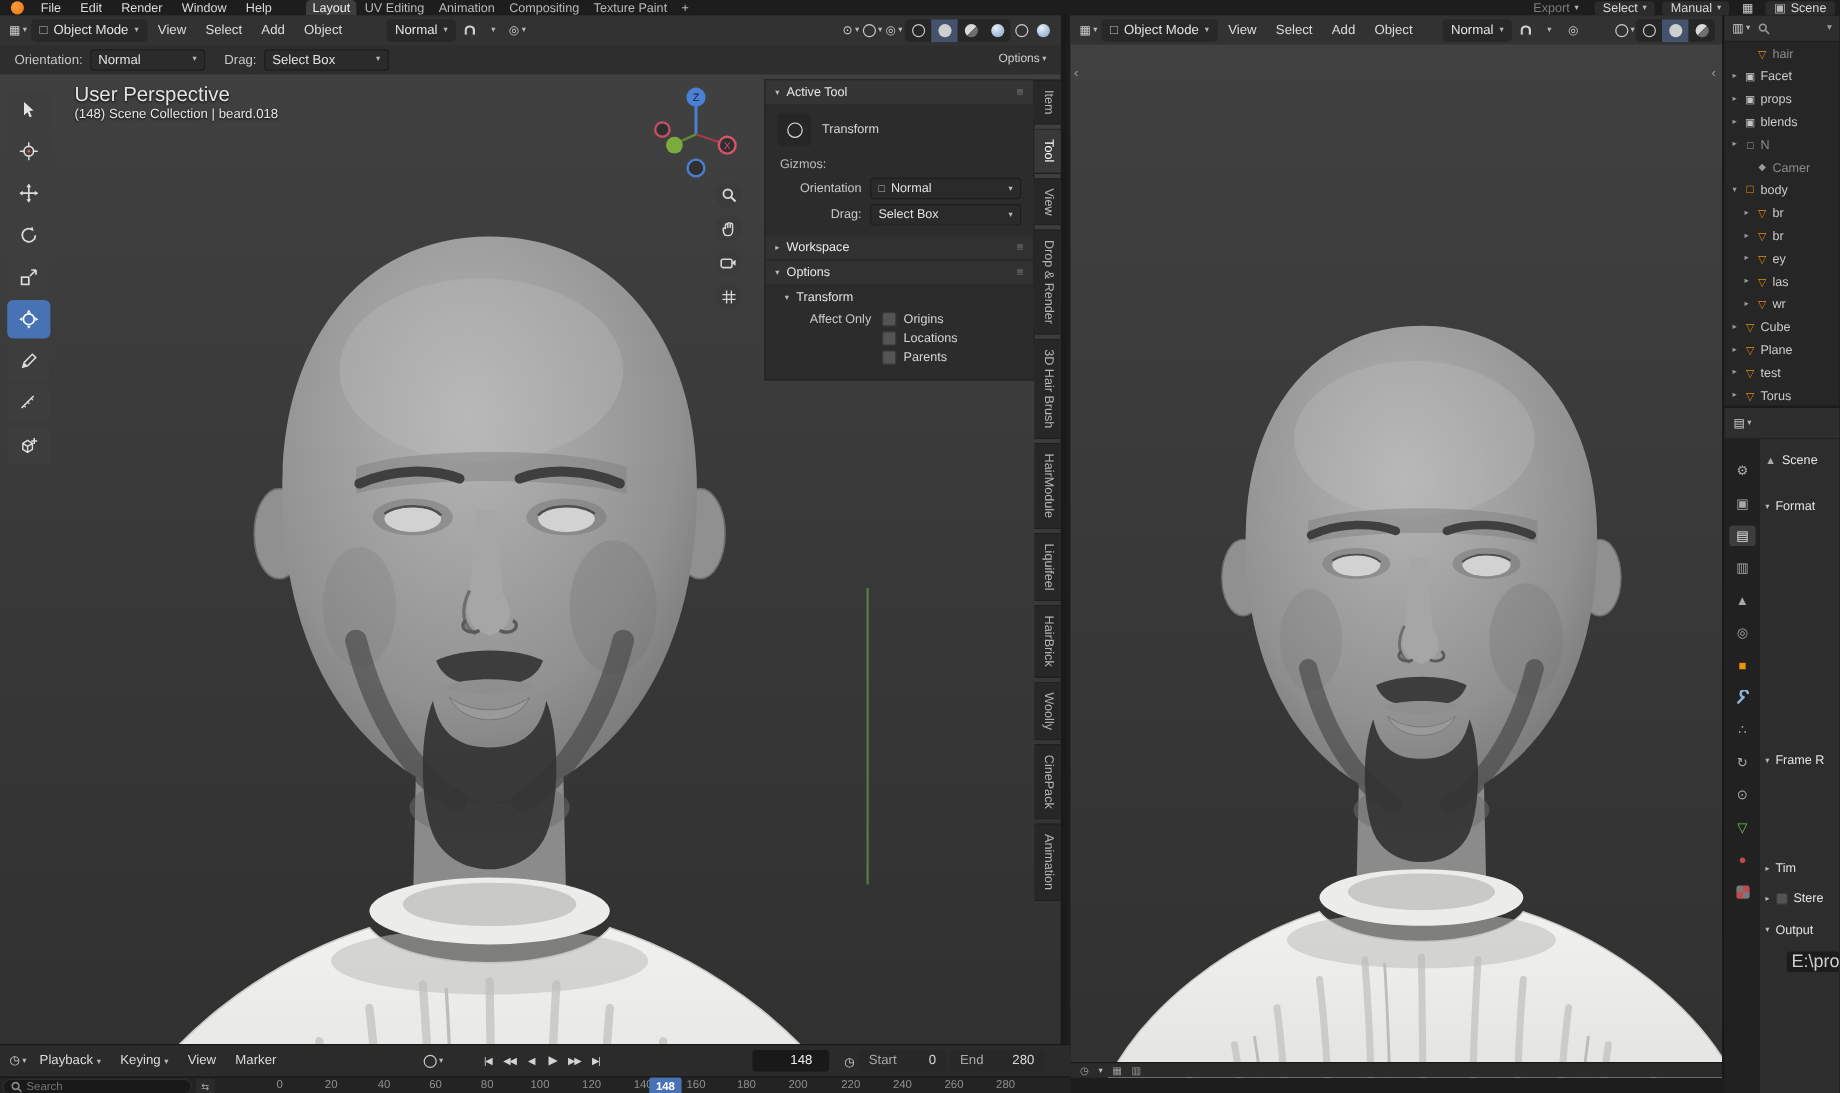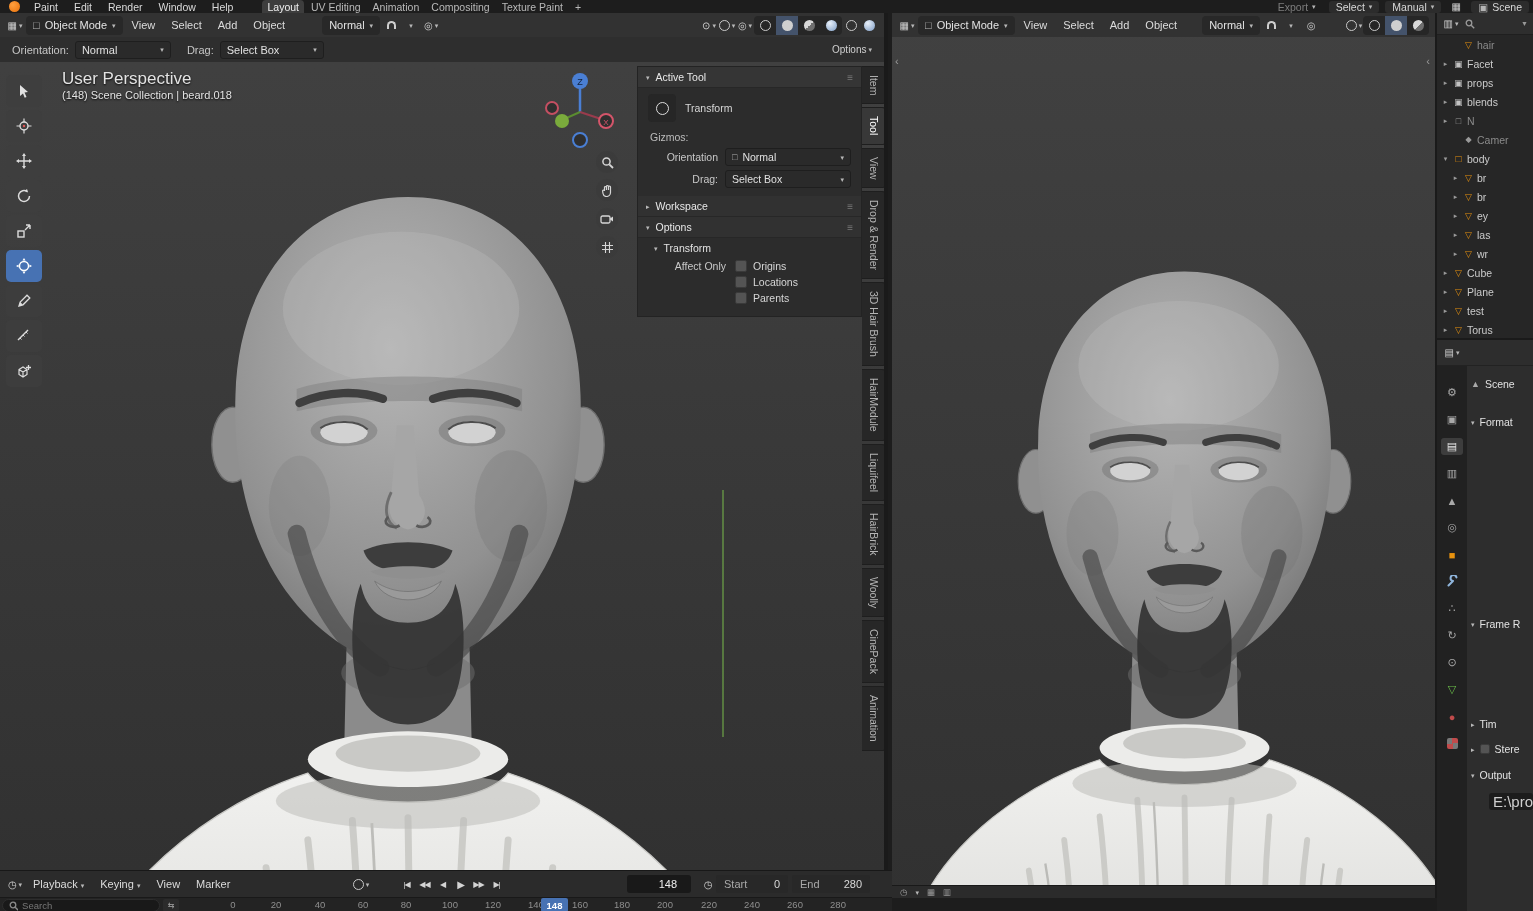--- a/index.html
+++ b/index.html
@@ -187,21 +187,21 @@
       <path d="M198 312 C214 304 246 304 262 312 C258 324 246 327 230 327 C214 327 202 324 198 312 Z" fill="#383838" opacity=".95"></path>
       <path d="M203 327 C218 322 242 322 257 327 C248 334 212 334 203 327 Z" fill="#8f8f8f"></path>
       <path d="M206 334 C220 344 240 344 254 334 C246 352 214 352 206 334 Z" fill="#9a9a9a" stroke="#6f6f6f" stroke-width=".5"></path>
       <path d="M196 336 C200 356 212 364 230 364 C248 364 260 356 264 336 C272 356 272 396 264 416 C252 444 208 444 196 416 C188 396 188 356 196 336 Z" fill="#333333" opacity=".92"></path>
     </symbol>
   </defs>
 </svg>
 
 <div id="topbar">
   <span class="logo"></span>
-  <span class="mi">Paint</span>
+  <span class="mi">File</span>
   <span class="mi">Edit</span>
   <span class="mi">Render</span>
   <span class="mi">Window</span>
   <span class="mi">Help</span>
   <span style="width:18px"></span>
   <span class="wtab active">Layout</span>
   <span class="wtab">UV Editing</span>
   <span class="wtab">Animation</span>
   <span class="wtab">Compositing</span>
   <span class="wtab">Texture Paint</span>
@@ -739,21 +739,21 @@
       </span>
   </div>
   <div class="psec" style="top:38px">
     <span style="color:#a9a9a9;font-size:9px">▲</span>
     <span>Scene</span>
   </div>
   <div class="psec" style="top:76px">
       <span class="chev">▾</span>
       <span>Format</span>
     </div>
-  <div class="psec" style="top:278px">
+  <div class="psec" style="top:288px">
       <span class="chev">▾</span>
       <span>Frame R</span>
     </div>
   <div class="psec" style="top:378px">
       <span class="chev">▸</span>
       <span>Tim</span>
     </div>
   <div class="psec" style="top:403px">
       <span class="chev">▸</span>
       <span class="cb" style="width:10px;height:10px"></span>

